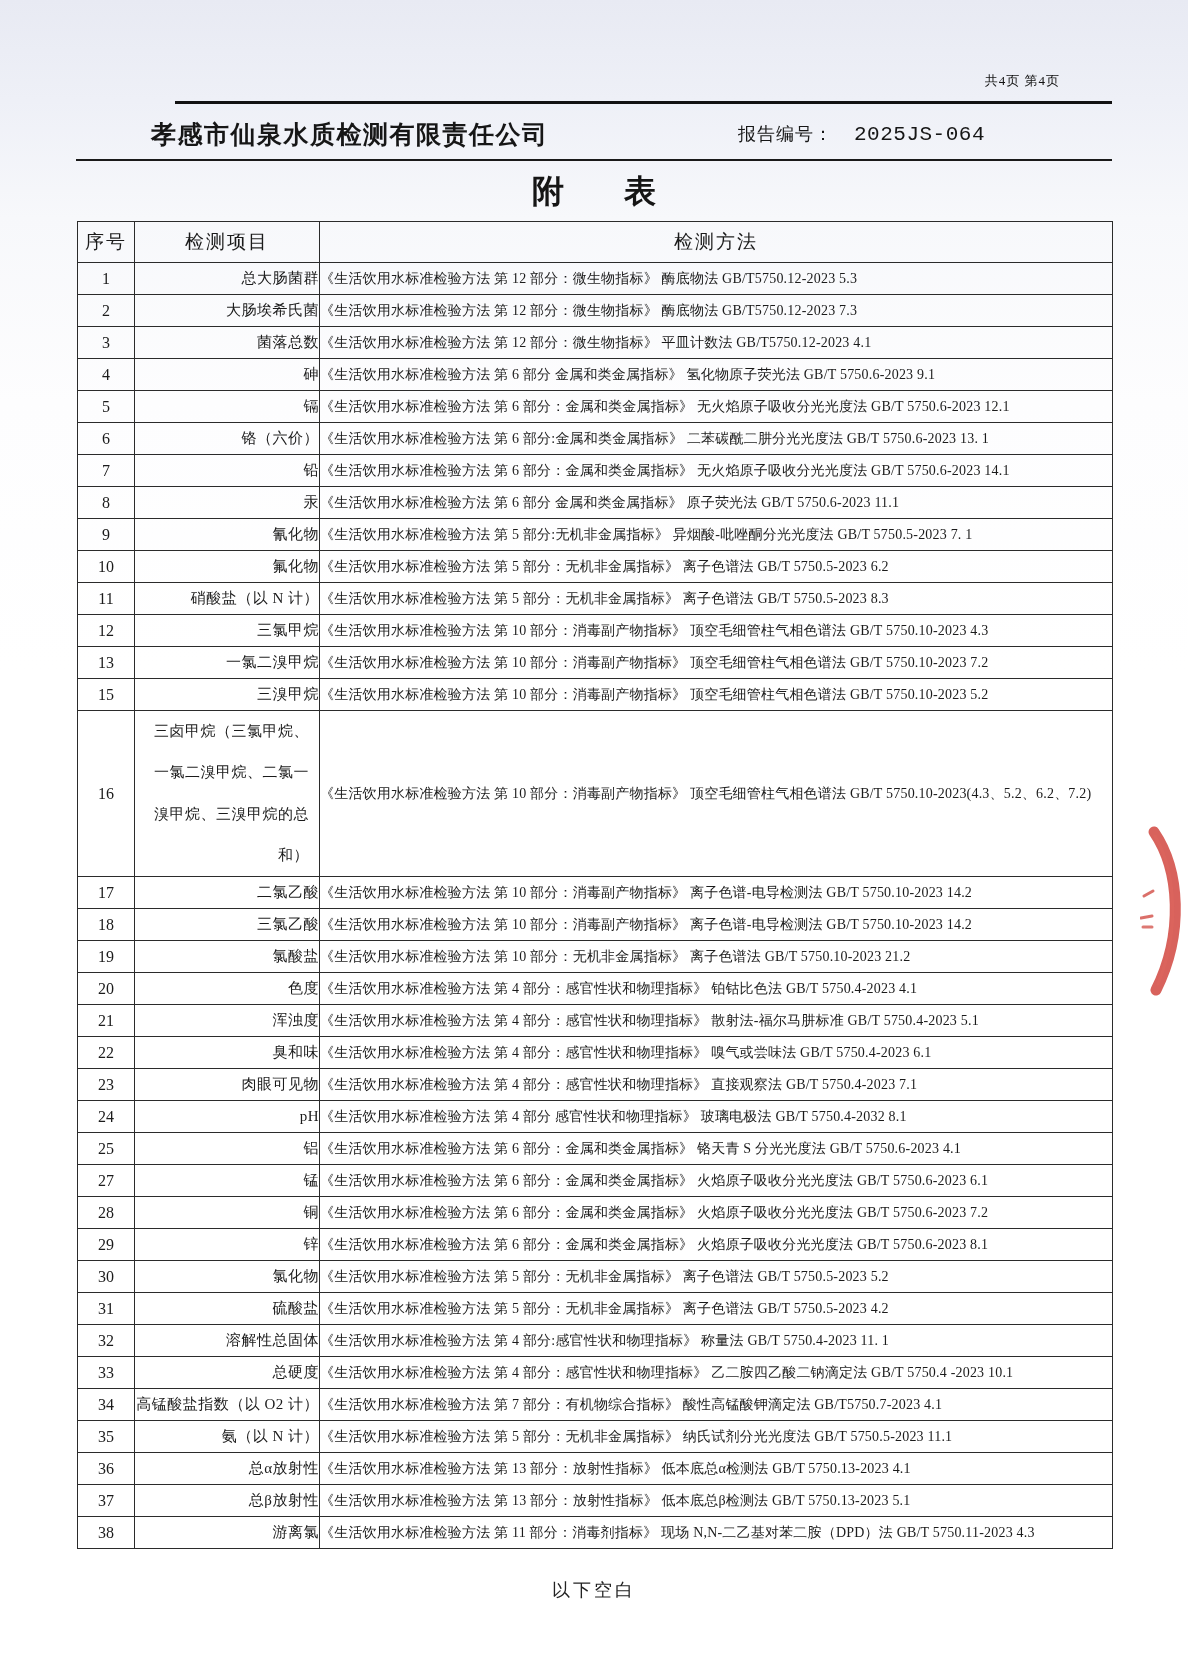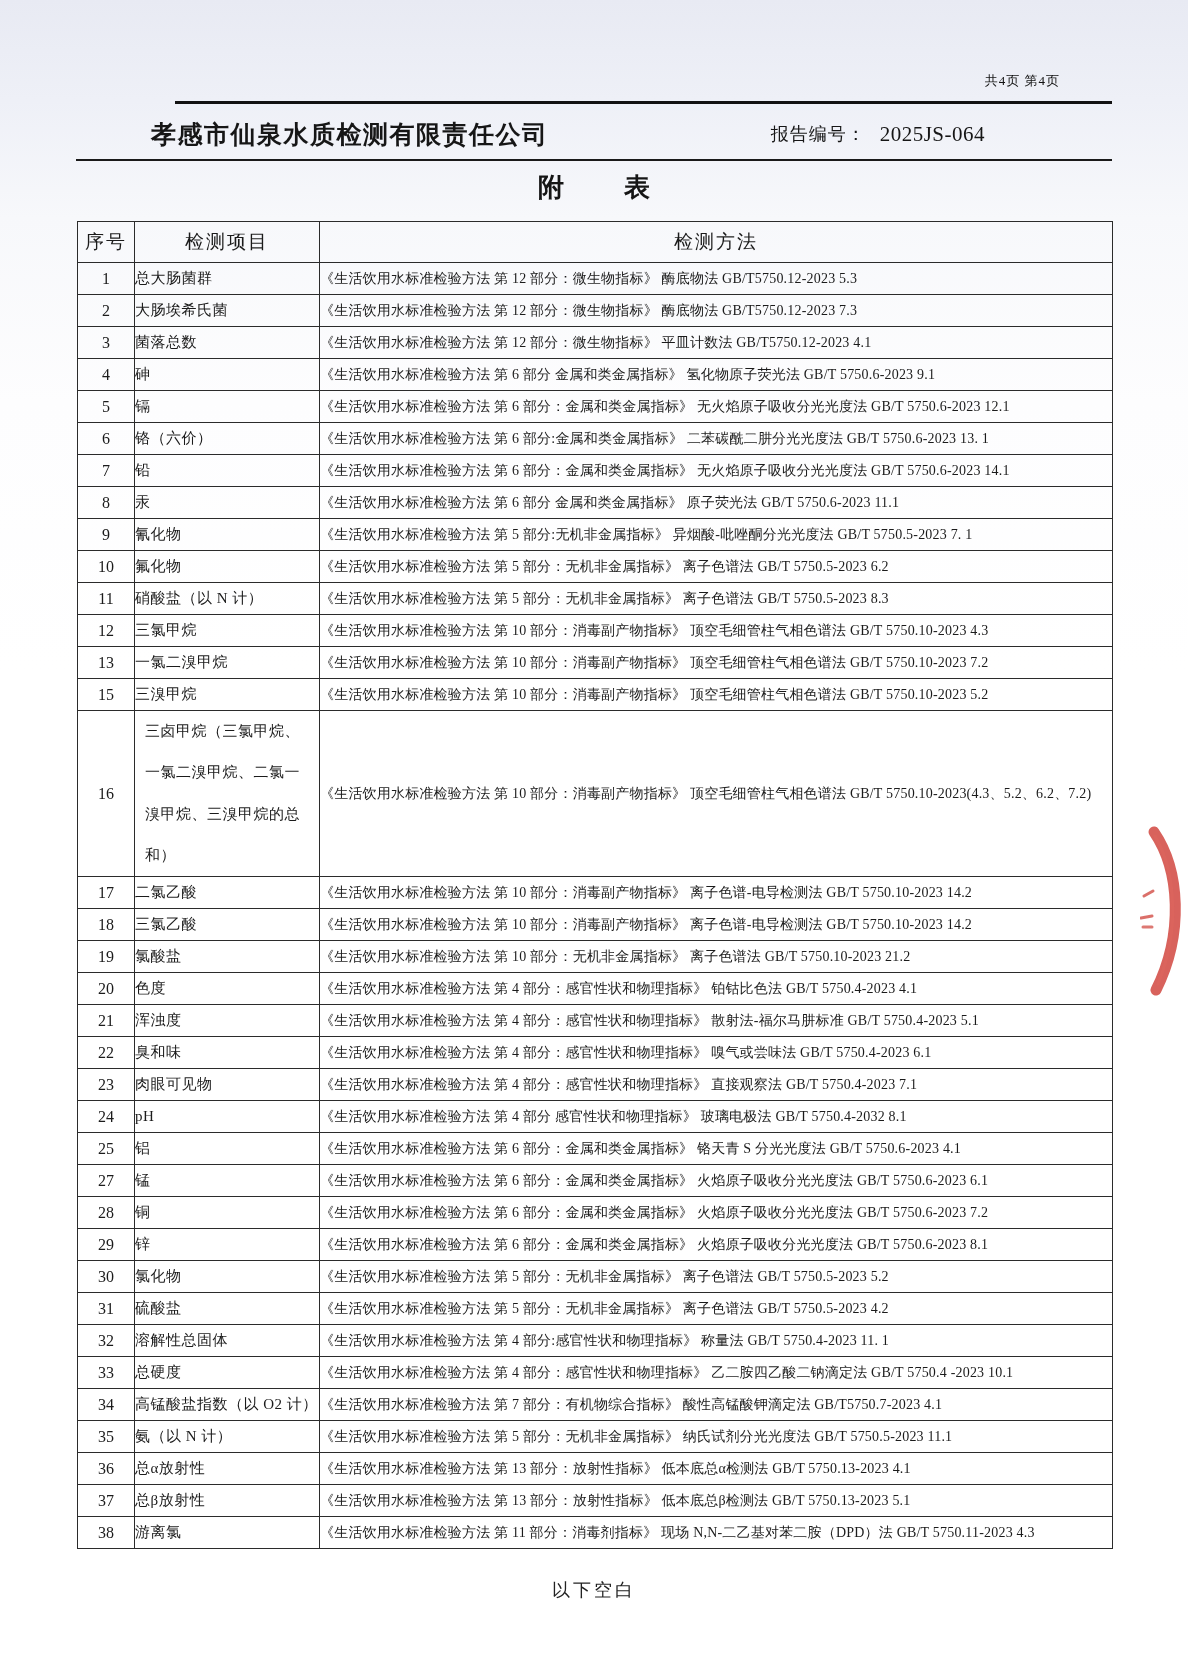--- a/index.html
+++ b/index.html
@@ -23,48 +23,48 @@
     position:absolute;top:113px;left:151px;width:969px;height:42px;
     display:flex;align-items:center;justify-content:space-between;
   }
   .company-name{
     font-size:25px;font-weight:bold;letter-spacing:1.5px;color:#161616;
   }
   .report-no{
     display:flex;align-items:center;margin-right:135px;
   }
   .report-no-label{font-size:18px;letter-spacing:1px;color:#161616;}
-  .report-no-value{font-size:21px;margin-left:14px;letter-spacing:.5px;color:#161616;}
+  .report-no-value{font-size:21px;margin-left:21px;letter-spacing:.5px;color:#161616;font-family:Liberation Mono, monospace;}
   .rule-bottom{
     position:absolute;top:159px;left:76px;width:1036px;height:2px;
     background:#1a1a1a;
   }
   .doc-title{
     position:absolute;top:170px;left:0;width:100%;
-    text-align:center;font-size:26px;font-weight:bold;color:#151515;
+    text-align:center;font-size:32px;font-weight:bold;color:#151515;
   }
   .doc-title .t2{margin-left:60px;}
   table.methods{
     position:absolute;top:221px;left:77px;width:1036px;
     border-collapse:collapse;table-layout:fixed;
     background:transparent;
   }
   table.methods col.c-no{width:57px;}
   table.methods col.c-item{width:185px;}
   table.methods th,table.methods td{
     border:1.6px solid #2b2b2b;
     padding:0;
     color:#1b1b1b;
   }
   table.methods th{
     height:40px;font-size:19px;font-weight:normal;
     letter-spacing:2px;text-align:center;
   }
   td.col-no{height:31px;text-align:center;font-size:16px;}
-  td.col-item{text-align:left;font-size:15px;padding:0 4px;letter-spacing:.5px;}
+  td.col-item{text-align:right;font-size:15px;padding:0 4px;letter-spacing:.5px;}
   td.col-method{font-size:14px;padding:0 8px 0 13px;letter-spacing:.2px;}
   tr.tall-row td{height:120px;}
   tr.tall-row td.col-item{line-height:2.75;padding:0 10px;}
   tr.tall-row td.col-method{line-height:3.55;}
   .footer-note{
     position:absolute;top:1578px;left:0;width:100%;
     text-align:center;font-size:18px;letter-spacing:3px;color:#222;
   }
   .seal{
     position:absolute;top:822px;right:0;width:48px;height:180px;

